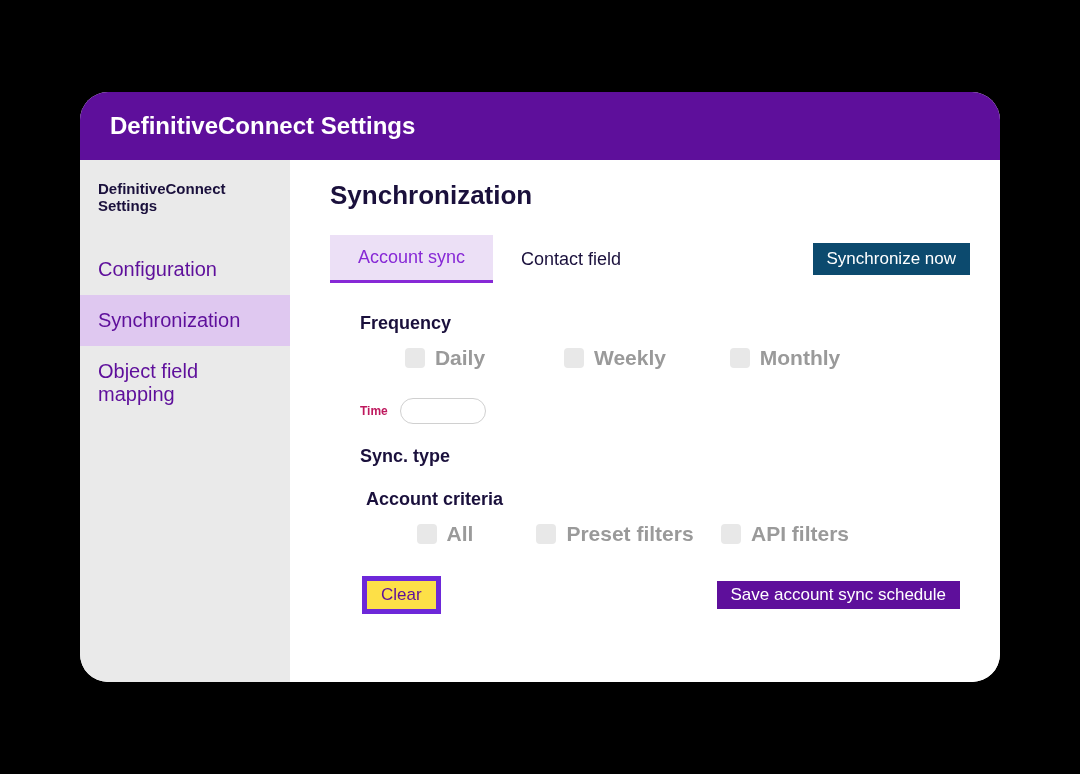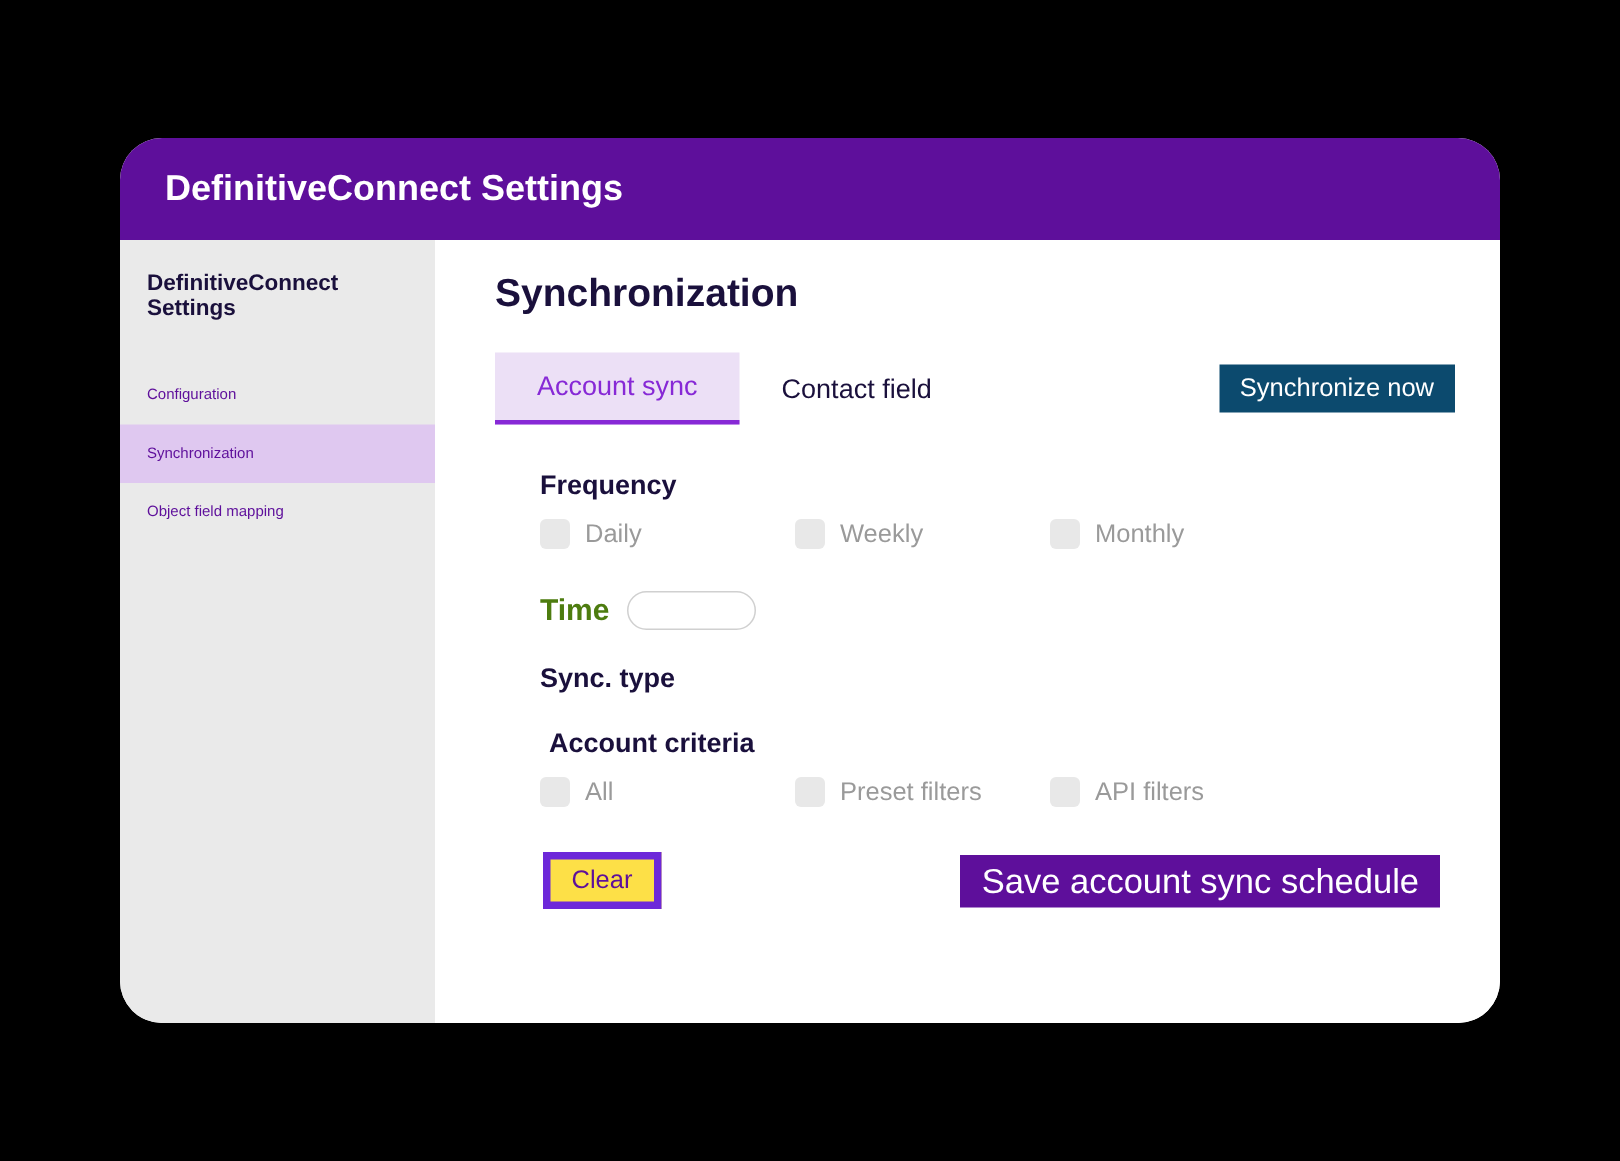--- a/index.html
+++ b/index.html
@@ -44,21 +44,21 @@
     flex-direction: column;
   }
   .sidebar-title {
     color: #1a103c;
     font-weight: 700;
     font-size: 15px;
     padding: 20px 18px 30px 18px;
   }
   .sidebar-item {
     padding: 14px 18px;
-    font-size: 10px;
+    font-size: 20px;
     color: #5e0f9b;
     cursor: pointer;
   }
   .sidebar-item.active {
     background: #dfc8f0;
     color: #5e0f9b;
   }
   .main {
     flex: 1;
     background: #fff;
@@ -114,40 +114,41 @@
   }
   .option-row {
     display: grid;
     grid-template-columns: 170px 170px 170px;
     gap: 0;
   }
   .option {
     display: flex;
     align-items: center;
     gap: 10px;
-    font-size: 17px;
+    font-size: 21px;
     color: #9a9a9a;
-    font-weight: 400;
+    font-weight: 700;
+    justify-content: center;
   }
   .check {
     width: 20px;
     height: 20px;
     background: #e8e8e8;
     border-radius: 4px;
   }
   .time-row {
     display: flex;
     align-items: center;
     gap: 12px;
     margin-top: 28px;
   }
   .time-label {
     font-weight: 700;
-    font-size: 20px;
-    color: #4d7c0f;
+    font-size: 12px;
+    color: #be185d;
   }
   .time-input {
     width: 86px;
     height: 26px;
     border: 1px solid #d0d0d0;
     border-radius: 13px;
     padding: 2px 8px;
     font-size: 14px;
   }
   .footer-row {
@@ -161,21 +162,21 @@
     background: #fde047;
     font-size: 17px;
     padding: 4px 14px;
     cursor: pointer;
     margin-left: 2px;
   }
   .save-btn {
     margin-left: auto;
     background: #5e0f9b;
     color: #fff;
-    font-size: 23px;
+    font-size: 17px;
     padding: 4px 14px;
     border: none;
     cursor: pointer;
   }
 </style>
 </head>
 <body>
 
 <div class="window">
   <div class="titlebar">DefinitiveConnect Settings</div>

